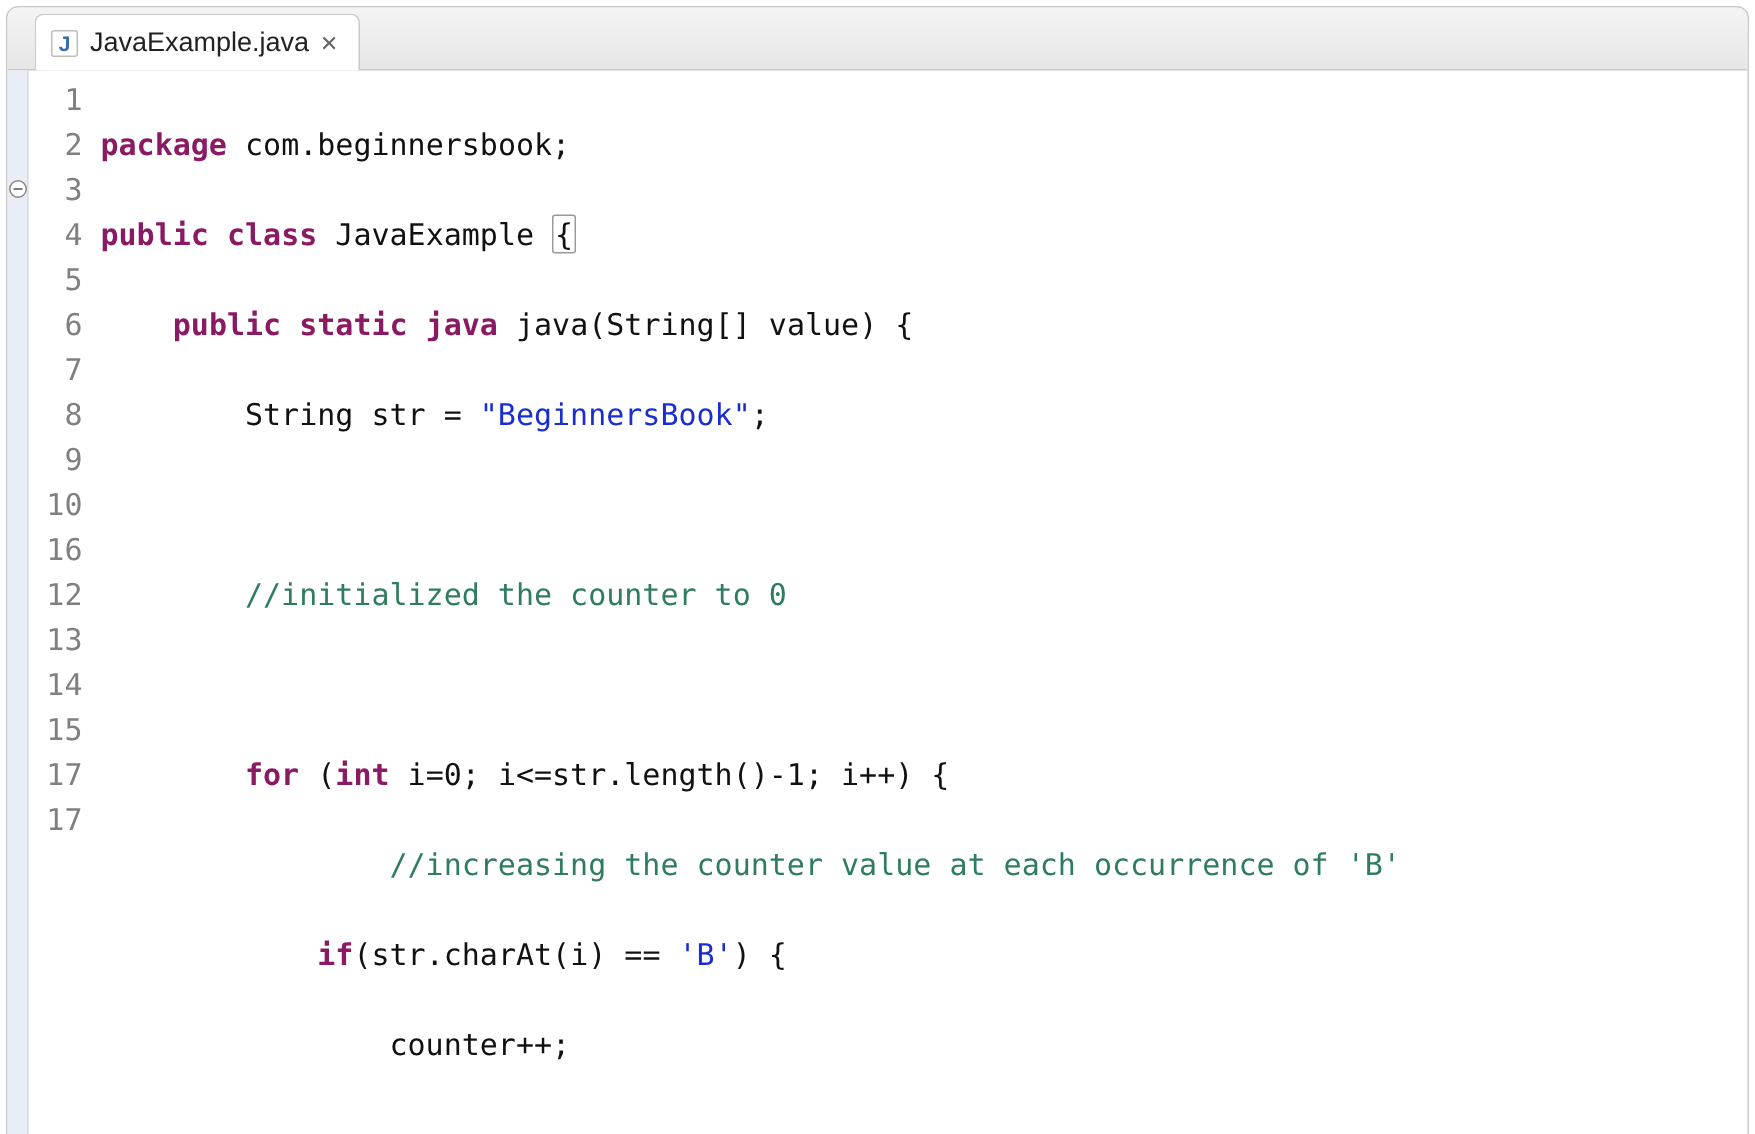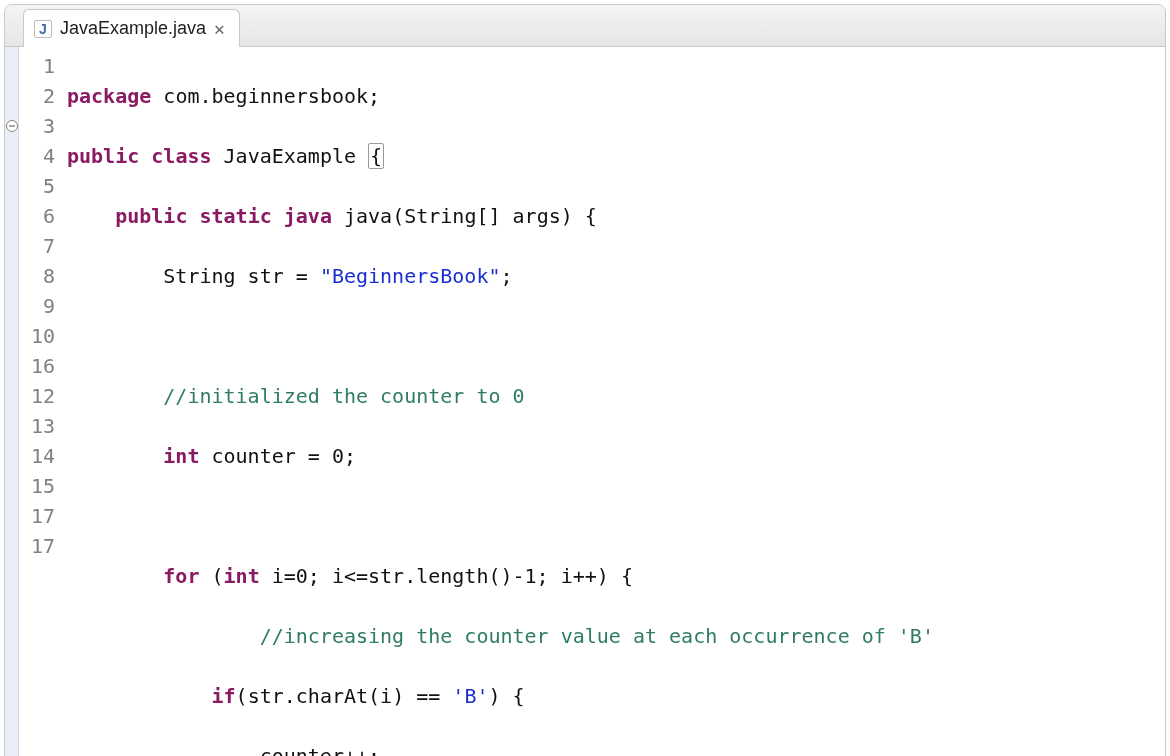--- a/index.html
+++ b/index.html
@@ -173,25 +173,24 @@
       <div>13</div>
       <div>14</div>
       <div>15</div>
       <div>17</div>
       <div>17</div>
     </div>
 
     <div class="code">
 <div class="code-line"><span class="kwb">package</span> <span class="txt">com.beginnersbook</span><span class="punct">;</span></div>
 <div class="code-line"><span class="kwb">public</span> <span class="kwb">class</span> <span class="txt">JavaExample</span> <span class="punct boxbrace">{</span></div>
-<div class="code-line">    <span class="kwb">public</span> <span class="kwb">static</span> <span class="kwb">java</span> <span class="txt">java</span><span class="txt">(String[] args) {</span></div>
+<div class="code-line">    <span class="kwb">public</span> <span class="kwb">static</span> <span class="kwb">java</span> <span class="txt">java</span><span class="txt">(String[] value) {</span></div>
 <div class="code-line">        <span class="txt">String</span><span class="txt"> str = </span><span class="str">"BeginnersBook"</span><span class="punct">;</span></div>
 <div class="code-line"></div>
 <div class="code-line">        <span class="cmt">//initialized the counter to 0</span></div>
-<div class="code-line">        <span class="kwb">int</span><span class="txt"> counter = 0;</span></div>
 <div class="code-line"></div>
 <div class="code-line">        <span class="kwb">for</span><span class="txt"> (</span><span class="kwb">int</span><span class="txt"> i=0; i&lt;=str.length()-1; i++) {</span></div>
 <div class="code-line">                <span class="cmt">//increasing the counter value at each occurrence of 'B'</span></div>
 <div class="code-line">            <span class="kwb">if</span><span class="txt">(str.charAt(i) == </span><span class="str">'B'</span><span class="txt">) {</span></div>
 <div class="code-line">                <span class="txt">counter++;</span></div>
 
 
 
 
 

